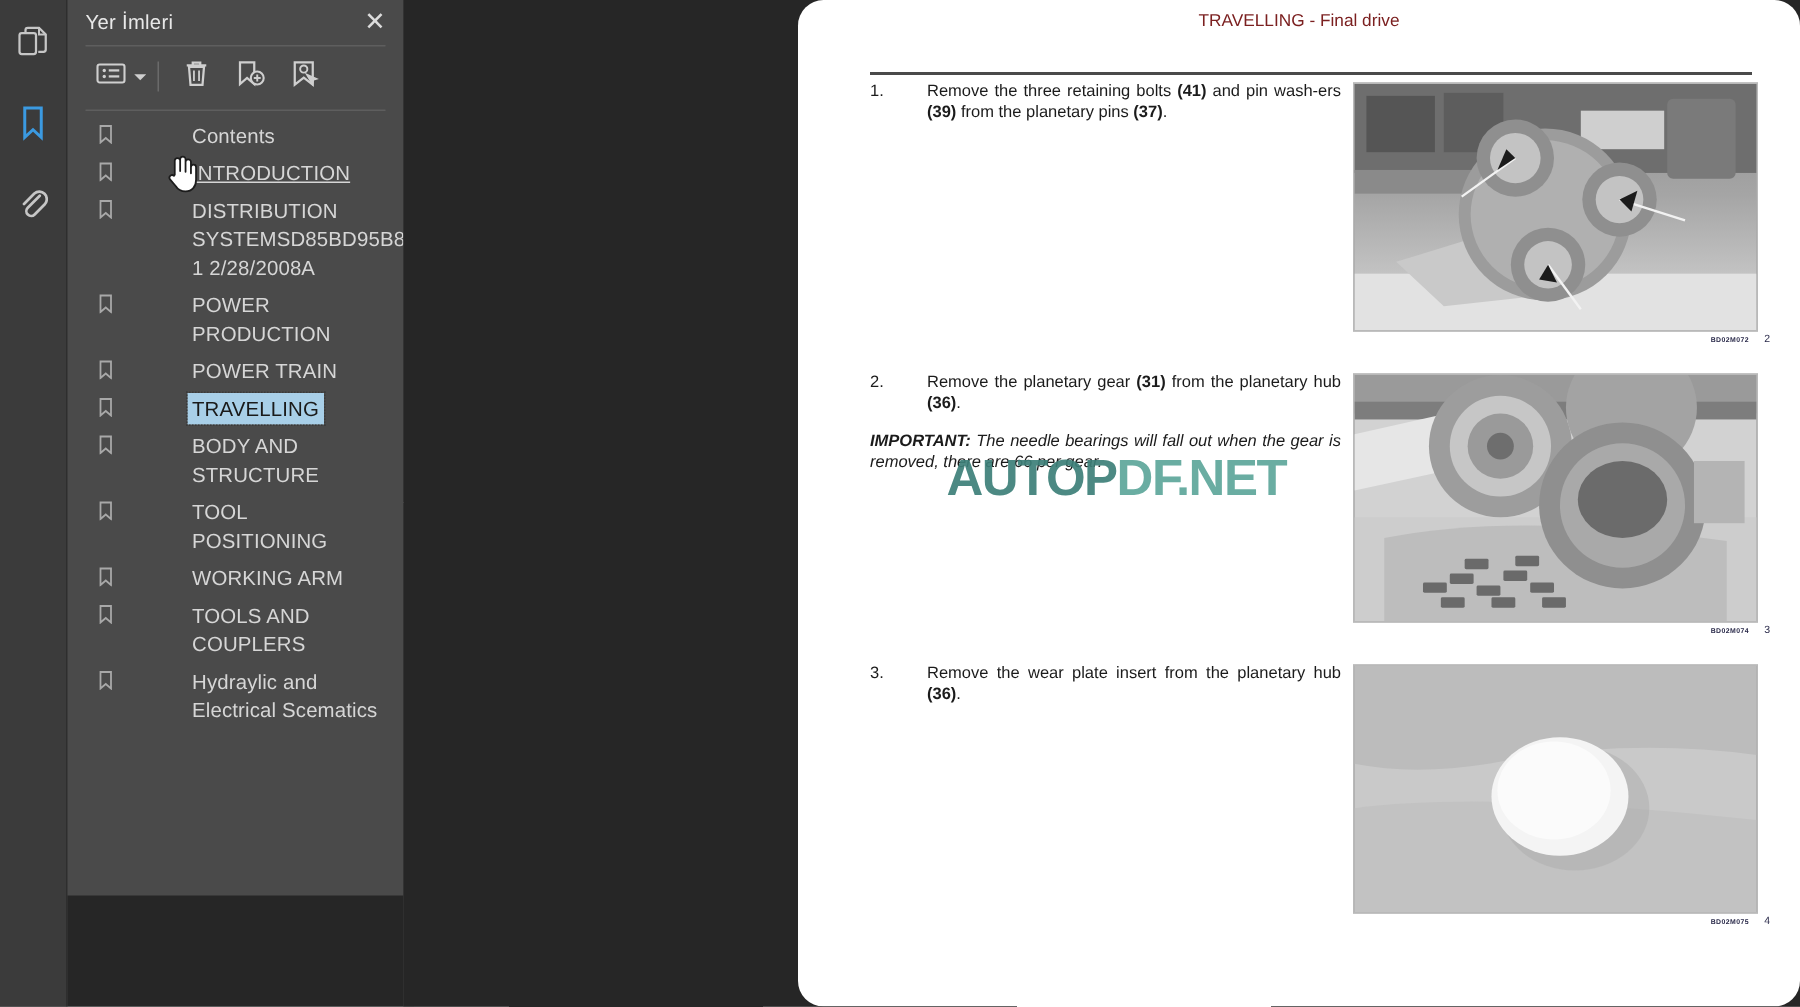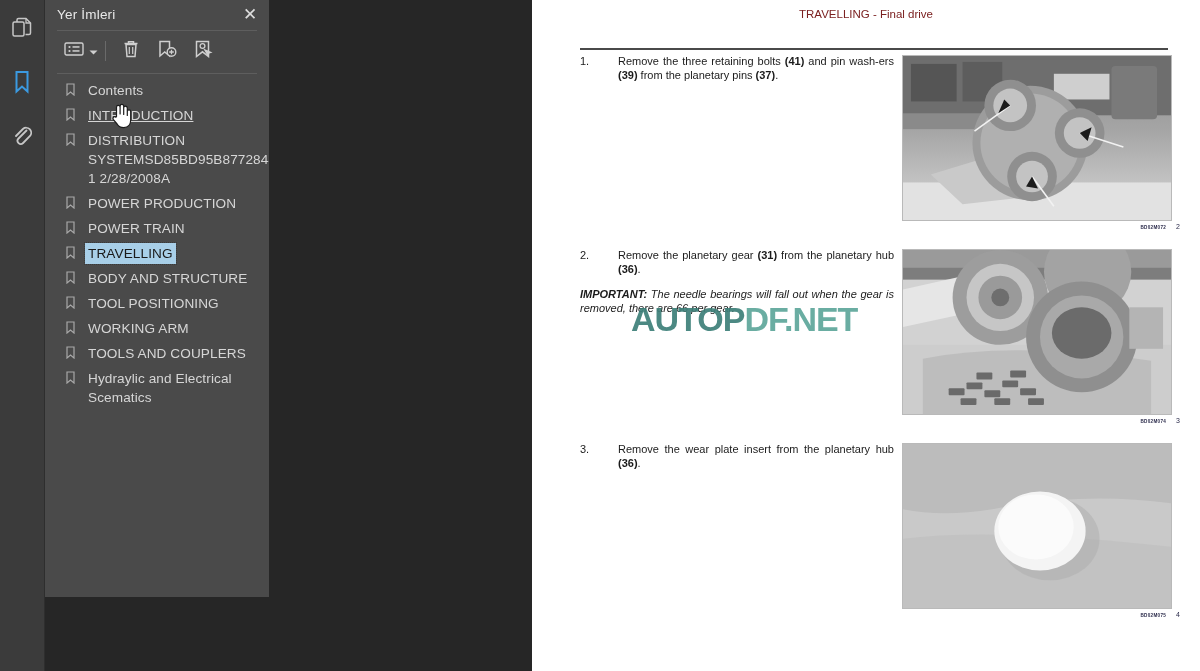--- a/index.html
+++ b/index.html
@@ -68,20 +68,21 @@
     width: 1px; height: 20px; background: #6a6a6a; margin: 0 6px 0 4px;
   }
   .bm-list {
     flex: 1; padding-top: 4px;
     overflow: hidden;
   }
   .bm-item {
     display: flex; align-items: flex-start;
     padding: 2px 8px 2px 16px;
     min-height: 24px;
+    gap: 40px;
   }
   .bm-icon {
     flex: 0 0 18px; padding-top: 3px;
     display: flex; justify-content: center;
   }
   .bm-label {
     color: #d6d6d6; font-size: 13.6px; line-height: 19px;
     padding: 1px 3px; margin-left: 6px;
     letter-spacing: .1px;
   }
@@ -117,20 +118,21 @@
     flex: 1; height: 671px;
     background: #262626;
     position: relative;
     overflow: hidden;
   }
   .page {
     position: absolute;
     left: 263px; top: 0;
     width: 668px; height: 671px;
     background: #ffffff;
+    border-radius: 17px;
   }
   .page-header {
     position: absolute; top: 8px; left: 0; right: 0;
     text-align: center;
     color: #7b2020; font-size: 11.5px;
     font-family: "Liberation Sans", sans-serif;
   }
   .header-rule {
     position: absolute; top: 48px; left: 48px; right: 32px;
     height: 1.5px; background: #4a4a4a;

